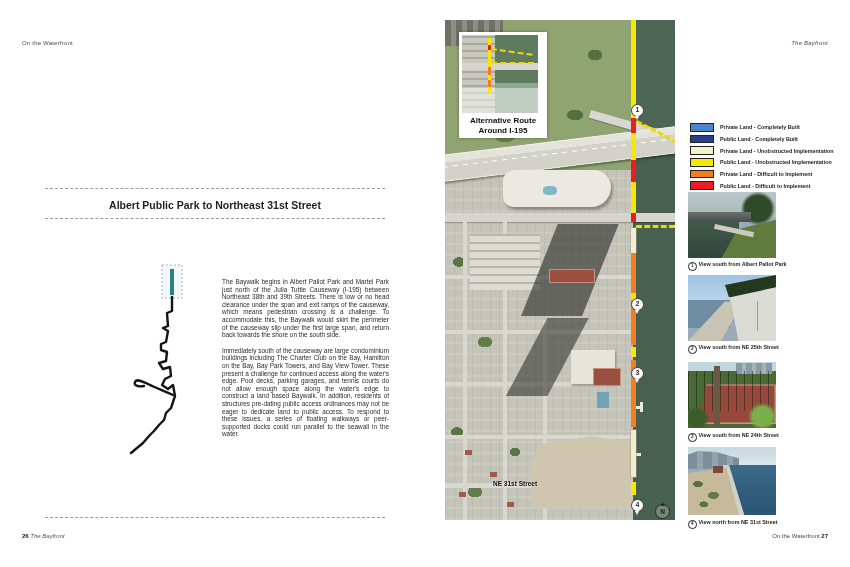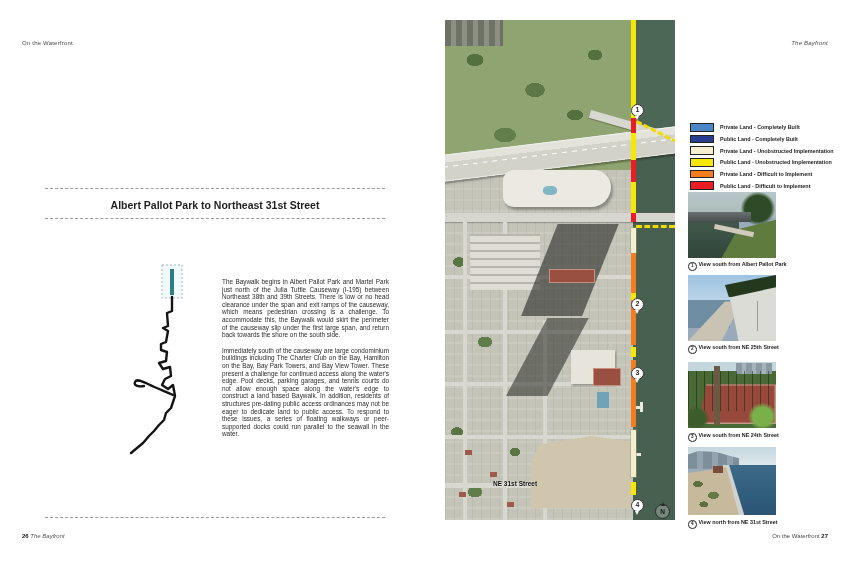--- a/index.html
+++ b/index.html
@@ -184,21 +184,21 @@
   .locator{left:118px;top:262px;}
 </style>
 </head>
 <body>
 
 <div class="spread">
 
   <div class="abs runhead" style="left:22px;top:40px;">On the Waterfront</div>
 
   <div class="abs rule" style="top:188px;"></div>
-  <div class="abs subtitle">Albert Pallot Park to Northeast 31st Street</div>
+  <div class="abs subtitle">Albert Public Park to Northeast 31st Street</div>
   <div class="abs rule" style="top:218px;"></div>
 
   <div class="abs locator">
     <svg width="105" height="200" viewBox="0 0 105 200">
       <rect x="44" y="3" width="20" height="33" fill="rgba(190,220,230,0.18)" stroke="#9bb7c9" stroke-width="1" stroke-dasharray="2,2"></rect>
       <line x1="54" y1="7" x2="54" y2="33" stroke="#2d7f87" stroke-width="4"></line>
       <path d="M54,35 L54,49 L49,51 L50,64 L45,66 L50,69 L48,80 L43,82 L43,88 L49,90 L48,99 L41,101 L45,107 L52,105 L53,114 L47,117 L44,123 L50,127 L55,123 L57,134 L53,146 L48,151 L46,158 L41,163 L36,169 L31,174 L25,181 L13,191" fill="none" stroke="#141414" stroke-width="2.4" stroke-linejoin="round" stroke-linecap="round"></path>
       <path d="M55,133 C46,129 38,126 30,122 C25,120 19,116 17,120 C15,124 22,125 26,124" fill="none" stroke="#141414" stroke-width="2.4" stroke-linejoin="round" stroke-linecap="round"></path>
     </svg>
   </div>
@@ -273,20 +273,36 @@
     <div class="dash" style="left:191px;top:205px;width:39px;"></div>
 
     <div class="pin" style="left:186px;top:84px;">1</div>
     <div class="pin" style="left:186px;top:278px;">2</div>
     <div class="pin" style="left:186px;top:347px;">3</div>
     <div class="pin" style="left:186px;top:479px;">4</div>
 
     <div class="abs ne-label">NE 31st Street</div>
     <div class="abs compass">N</div>
 
+    <div class="abs inset">
+      <div class="inset-map">
+        <div class="im-urban"></div>
+        <div class="im-water"></div>
+        <div class="im-cause"></div>
+        <div class="im-fade"></div>
+        <div class="im-route"></div>
+        <div class="im-tick" style="top:10px;height:5px;background:#ec1c24;"></div>
+        <div class="im-tick" style="top:32px;height:8px;background:#f47d20;"></div>
+        <div class="im-tick" style="top:45px;height:7px;background:#f47d20;"></div>
+        <div class="im-dash" style="left:29px;top:13px;width:42px;transform:rotate(8deg);transform-origin:0 0;"></div>
+        <div class="im-dash" style="left:29px;top:27px;width:43px;"></div>
+      </div>
+      <div class="inset-title">Alternative Route</div>
+      <div class="inset-title" style="padding-top:0;">Around I-195</div>
+    </div>
   </div>
 
   <div class="abs legend">
     <div class="lg-row">
       <span class="lg-swatch" style="background-color: rgb(74, 134, 200);"></span>
       <span class="lg-label">Private Land - Completely Built</span>
     </div>
     <div class="lg-row">
       <span class="lg-swatch" style="background-color: rgb(39, 62, 142);"></span>
       <span class="lg-label">Public Land - Completely Built</span>

